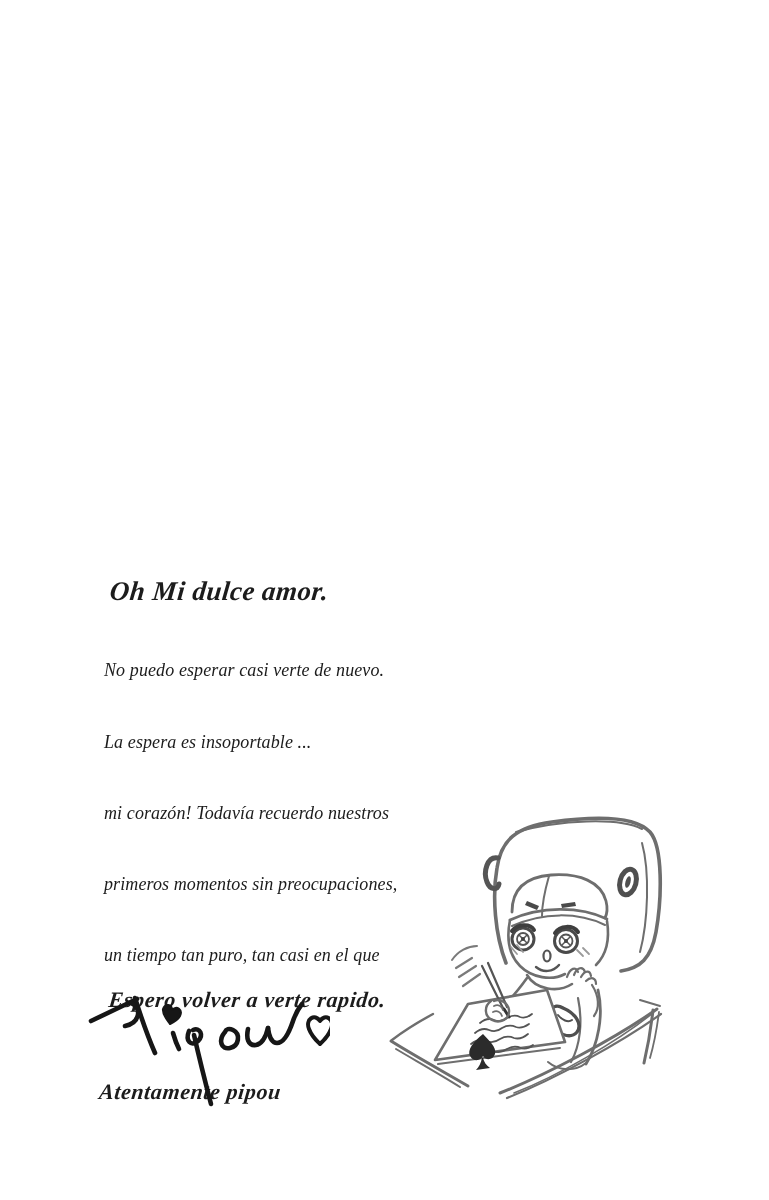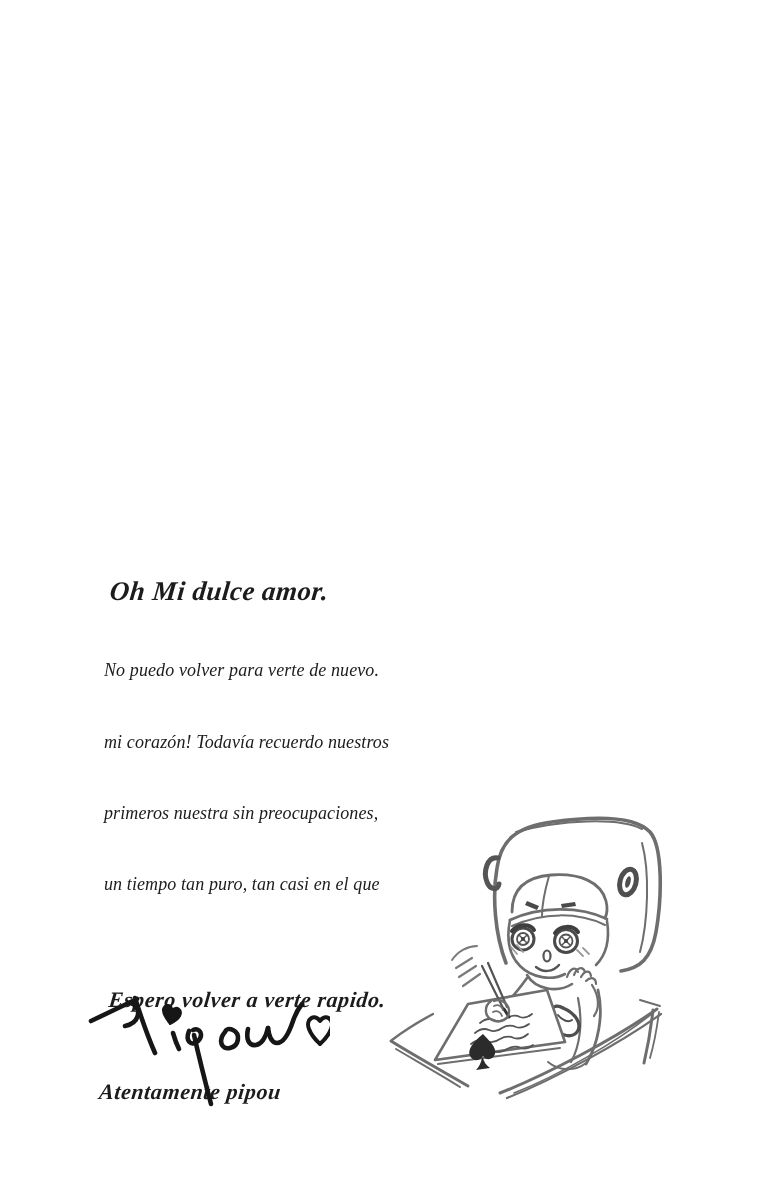--- a/index.html
+++ b/index.html
@@ -63,23 +63,24 @@
   svg { display: block; }
 </style>
 </head>
 <body>
 
 <div class="page">
 
   <div class="letter-title">Oh Mi dulce amor.</div>
 
   <div class="letter-body">
-    <div class="line">No puedo volver para verte de nuevo.</div>
+    <div class="line">No puedo esperar casi verte de nuevo.</div>
+    <div class="line">La espera es insoportable ...</div>
     <div class="line">mi corazón! Todavía recuerdo nuestros</div>
-    <div class="line">primeros nuestra sin preocupaciones,</div>
+    <div class="line">primeros momentos sin preocupaciones,</div>
     <div class="line">un tiempo tan puro, tan casi en el que</div>
     
     
     
     
     
   </div>
 
   <div class="letter-closing">
     <div>Espero volver a verte rapido.</div>

